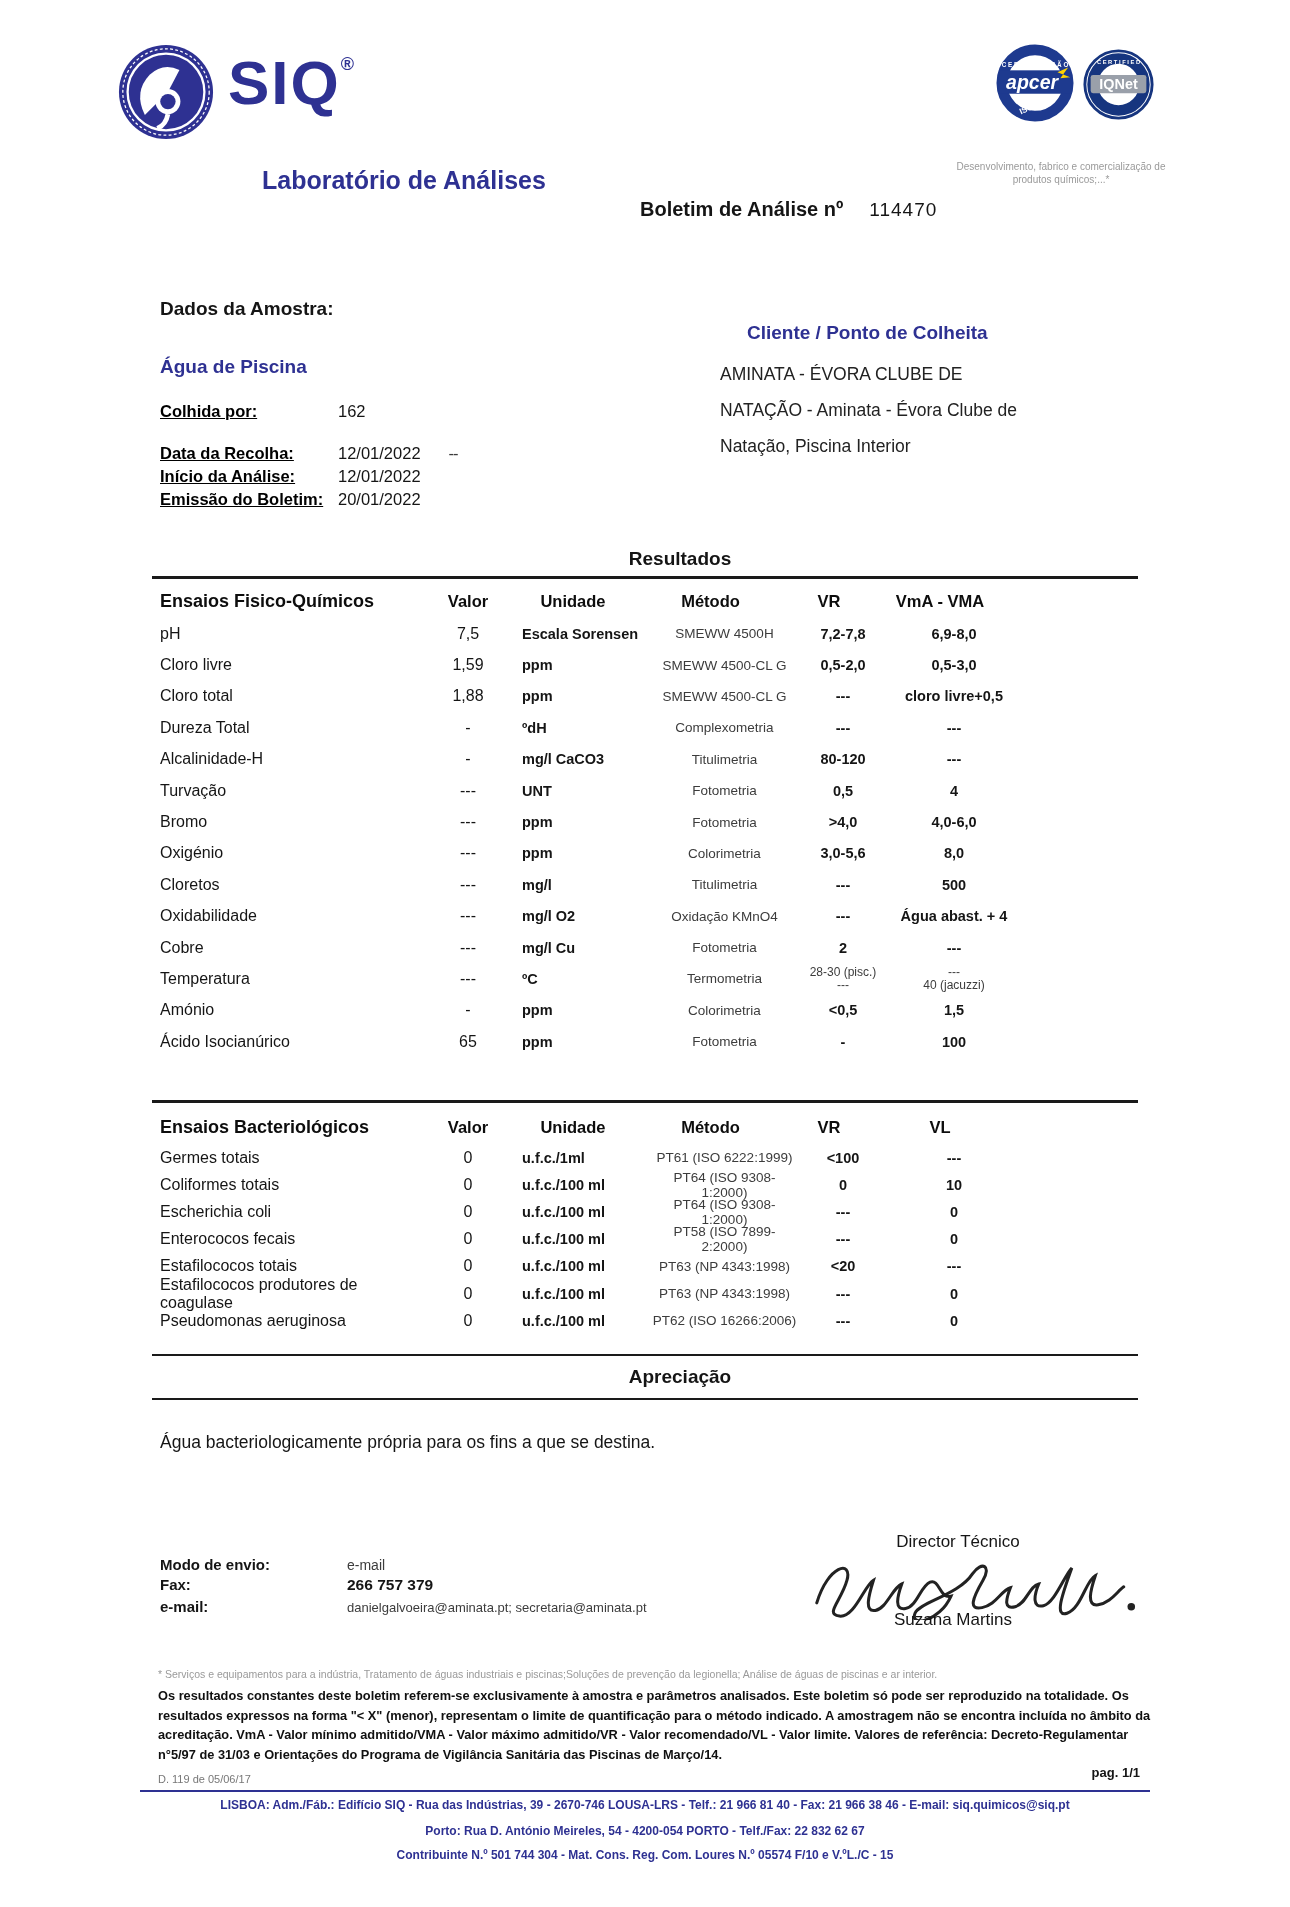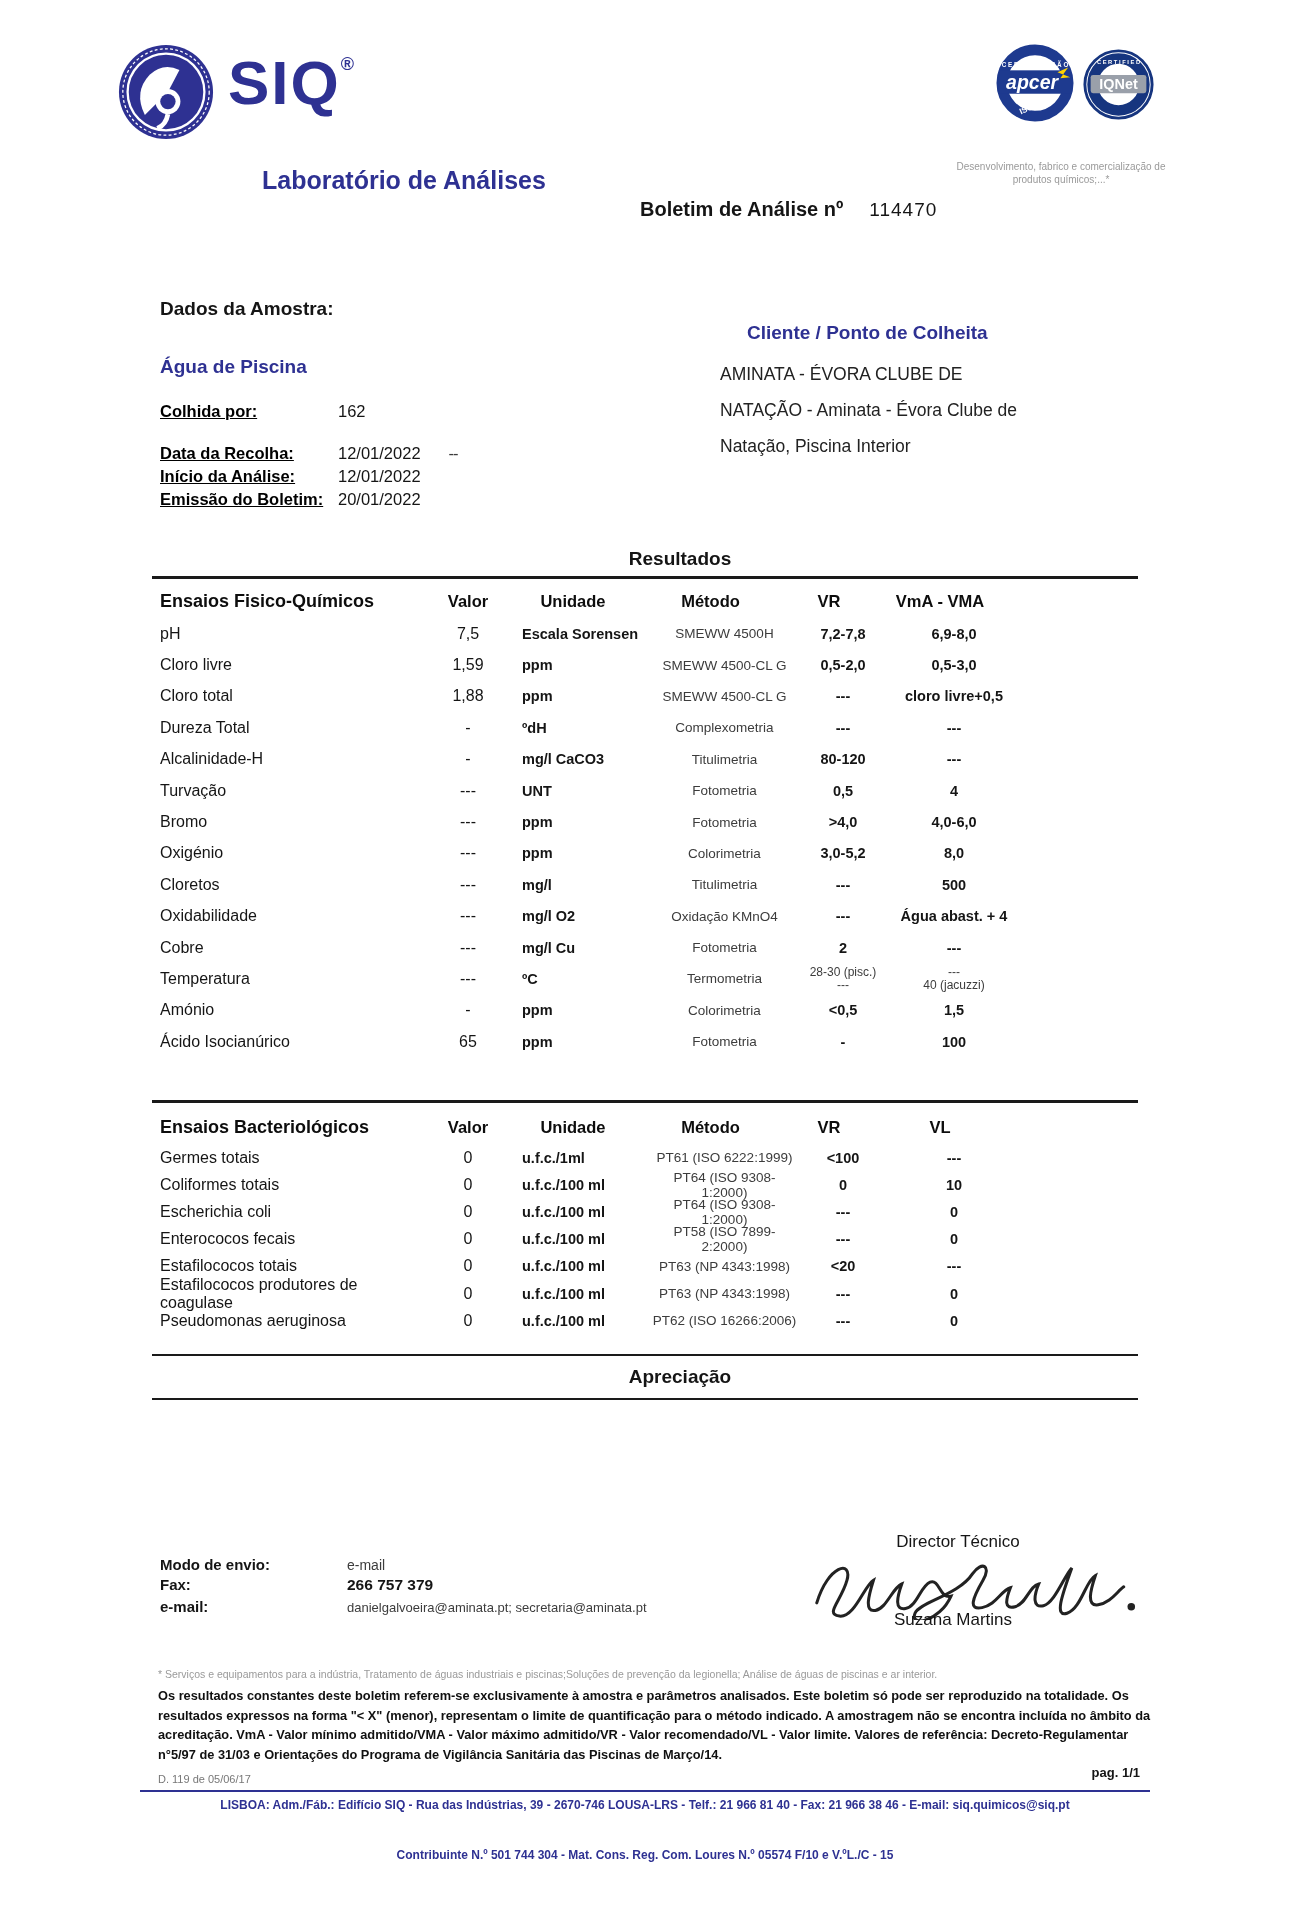--- a/index.html
+++ b/index.html
@@ -200,21 +200,21 @@
           <div class="cell c3">ppm</div>
           <div class="cell c4">Fotometria</div>
           <div class="cell c5">&gt;4,0</div>
           <div class="cell c6">4,0-6,0</div>
         </div>
         <div class="trow">
           <div class="cell c1">Oxigénio</div>
           <div class="cell c2">---</div>
           <div class="cell c3">ppm</div>
           <div class="cell c4">Colorimetria</div>
-          <div class="cell c5">3,0-5,2</div>
+          <div class="cell c5">3,0-5,6</div>
           <div class="cell c6">8,0</div>
         </div>
         <div class="trow">
           <div class="cell c1">Cloretos</div>
           <div class="cell c2">---</div>
           <div class="cell c3">mg/l</div>
           <div class="cell c4">Titulimetria</div>
           <div class="cell c5">---</div>
           <div class="cell c6">500</div>
         </div>
@@ -330,20 +330,21 @@
           <div class="cell c4">PT62 (ISO 16266:2006)</div>
           <div class="cell c5">---</div>
           <div class="cell c6">0</div>
         </div>
       </div>
   </div>
 
   <div class="rule" style="top:1354px;height:2px"></div>
   <div id="appraisal-title" class="abs">Apreciação</div>
   <div class="rule" style="top:1398px;height:2px"></div>
+  <div id="appraisal-text" class="abs">Água bacteriologicamente própria para os fins a que se destina.</div>
 
   <div class="drow" style="left:160px;top:1556px">
     <span class="dlabel">Modo de envio:</span><span style="font-size:14px;color:#3c3c3c">e-mail</span>
   </div>
   <div class="drow" style="left:160px;top:1576px">
     <span class="dlabel">Fax:</span><span class="b" style="font-size:15.5px">266 757 379</span>
   </div>
   <div class="drow" style="left:160px;top:1598px">
     <span class="dlabel">e-mail:</span><span style="font-size:13px;color:#3c3c3c">danielgalvoeira@aminata.pt; secretaria@aminata.pt</span>
   </div>
@@ -355,15 +356,16 @@
   </svg>
   <div id="sig-name" class="abs">Suzana Martins</div>
 
   <div id="services" class="abs">* Serviços e equipamentos para a indústria, Tratamento de águas industriais e piscinas;Soluções de prevenção da legionella; Análise de águas de piscinas e ar interior.</div>
   <div id="disclaimer" class="abs">Os resultados constantes deste boletim referem-se exclusivamente à amostra e parâmetros analisados. Este boletim só pode ser reproduzido na totalidade. Os resultados expressos na forma "&lt; X" (menor), representam o limite de quantificação para o método indicado.  A amostragem não se encontra incluída no âmbito da acreditação. VmA - Valor mínimo admitido/VMA - Valor máximo admitido/VR - Valor recomendado/VL - Valor limite. Valores de referência: Decreto-Regulamentar n°5/97 de 31/03 e Orientações do Programa de Vigilância Sanitária das Piscinas de Março/14.</div>
   <div id="doc-ref" class="abs">D. 119 de 05/06/17</div>
   <div id="page-num" class="abs">pag. 1/1</div>
 
   <div id="footer-rule" class="abs"></div>
   <div class="fline" style="top:1798px">LISBOA: Adm./Fáb.: Edifício SIQ - Rua das Indústrias, 39 -  2670-746 LOUSA-LRS - Telf.: 21 966 81 40 - Fax: 21 966 38 46 - E-mail: siq.quimicos@siq.pt</div>
+  <div class="fline" style="top:1824px">Porto: Rua D. António Meireles, 54 - 4200-054 PORTO - Telf./Fax: 22 832 62 67</div>
   <div class="fline" style="top:1848px">Contribuinte N.º 501 744 304 - Mat. Cons. Reg. Com. Loures N.º 05574 F/10 e V.ºL./C - 15</div>
 
 </div>
 
 </body></html>

